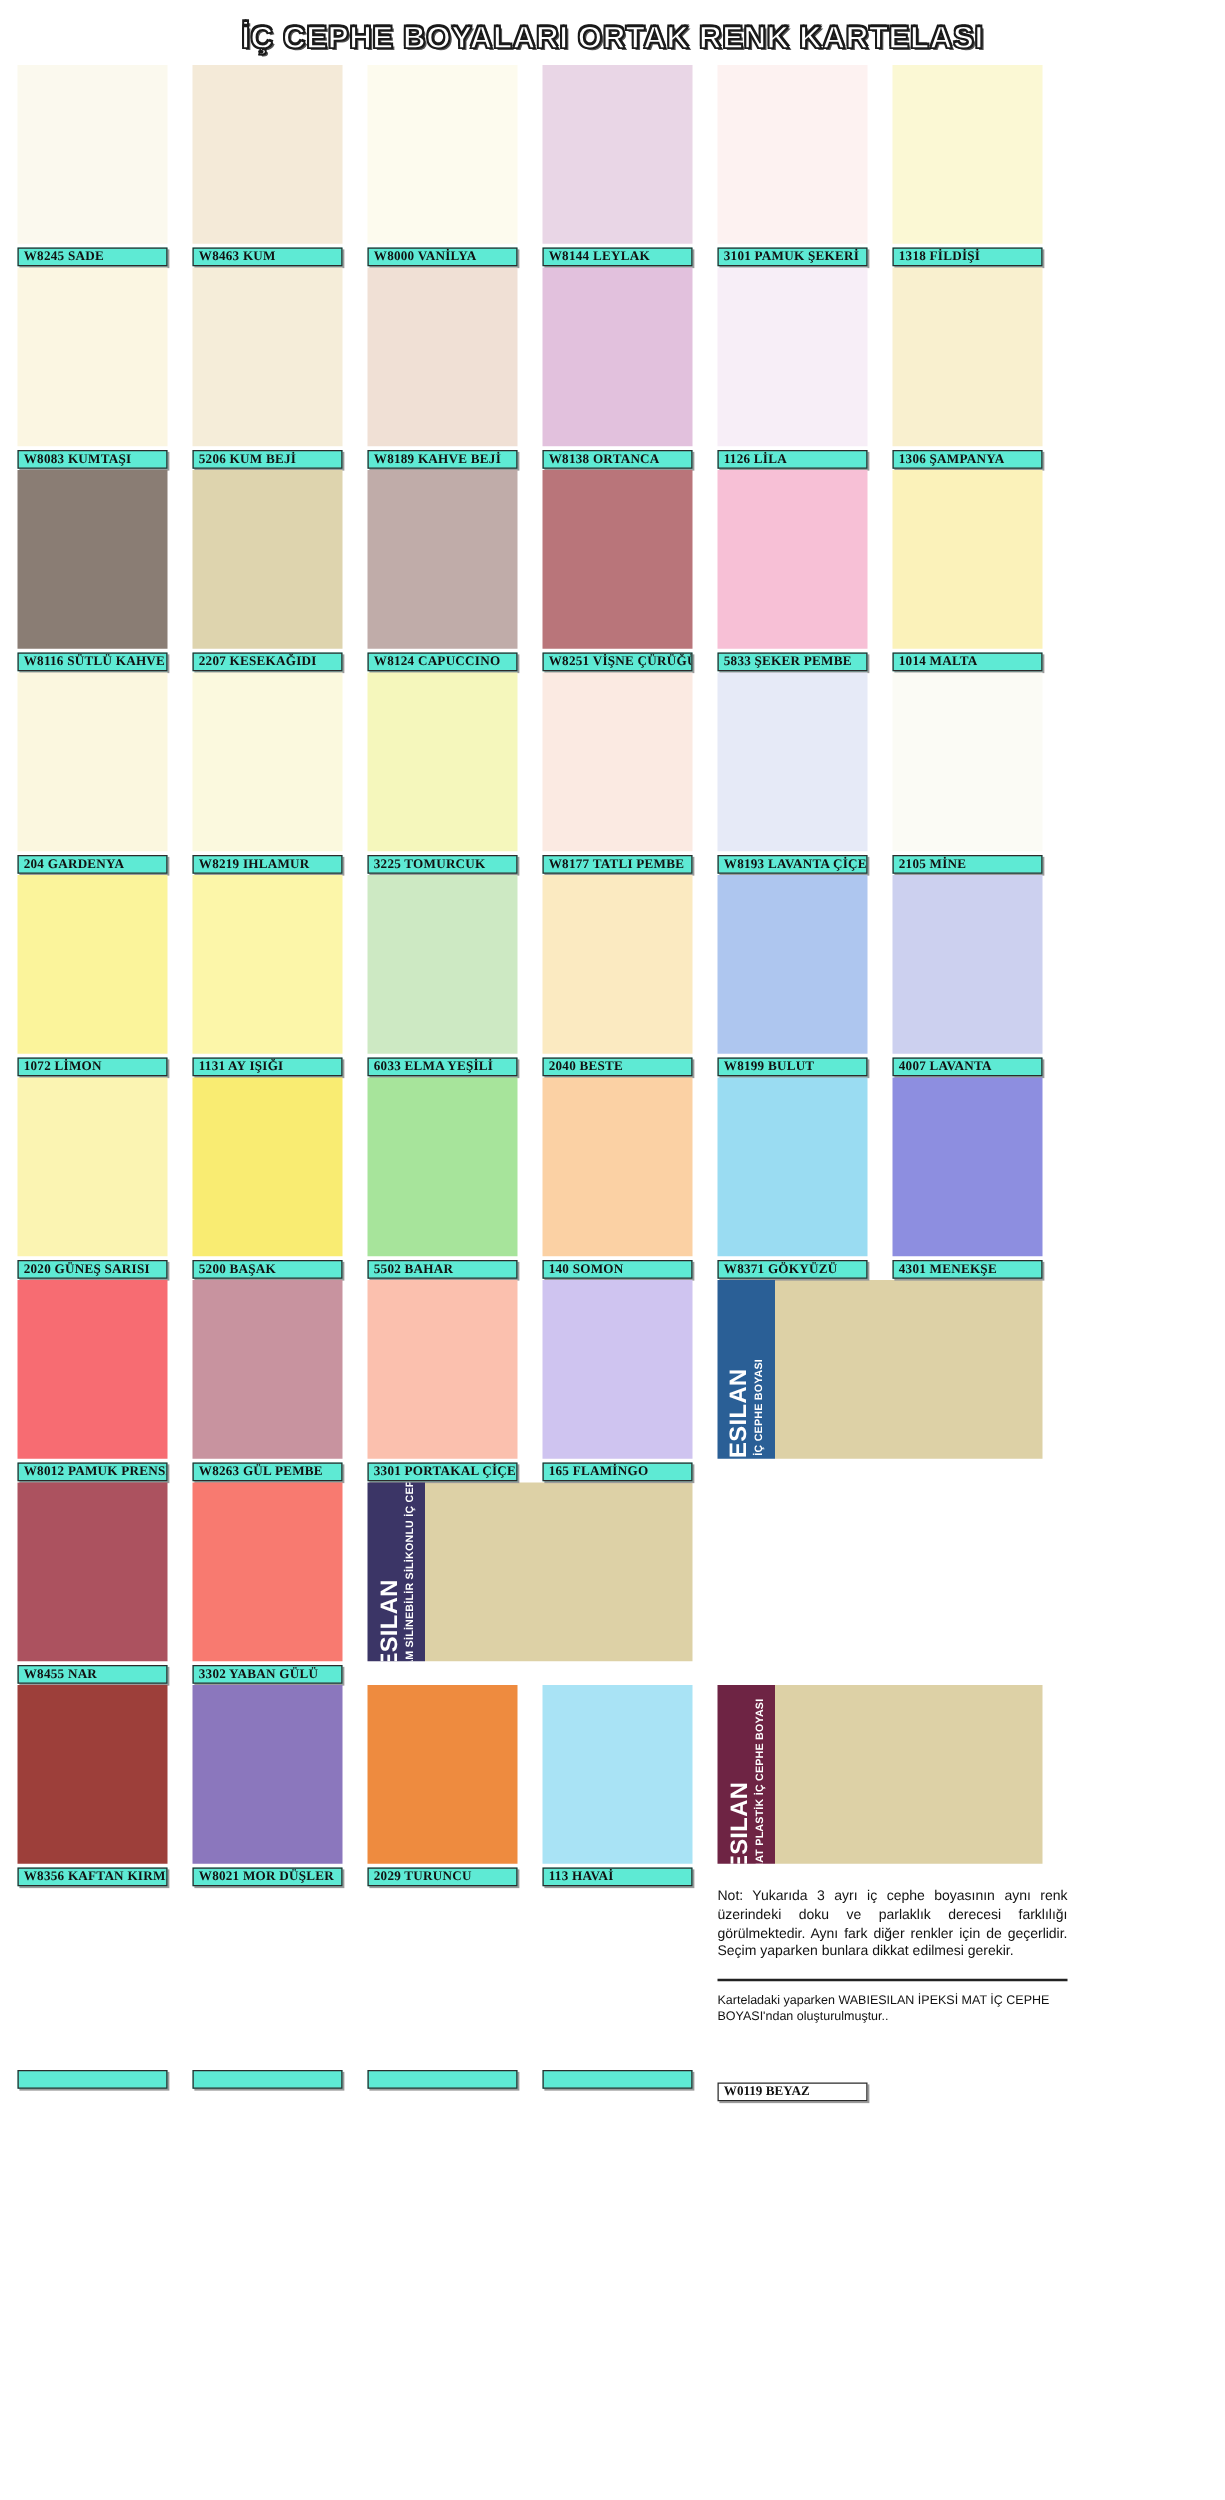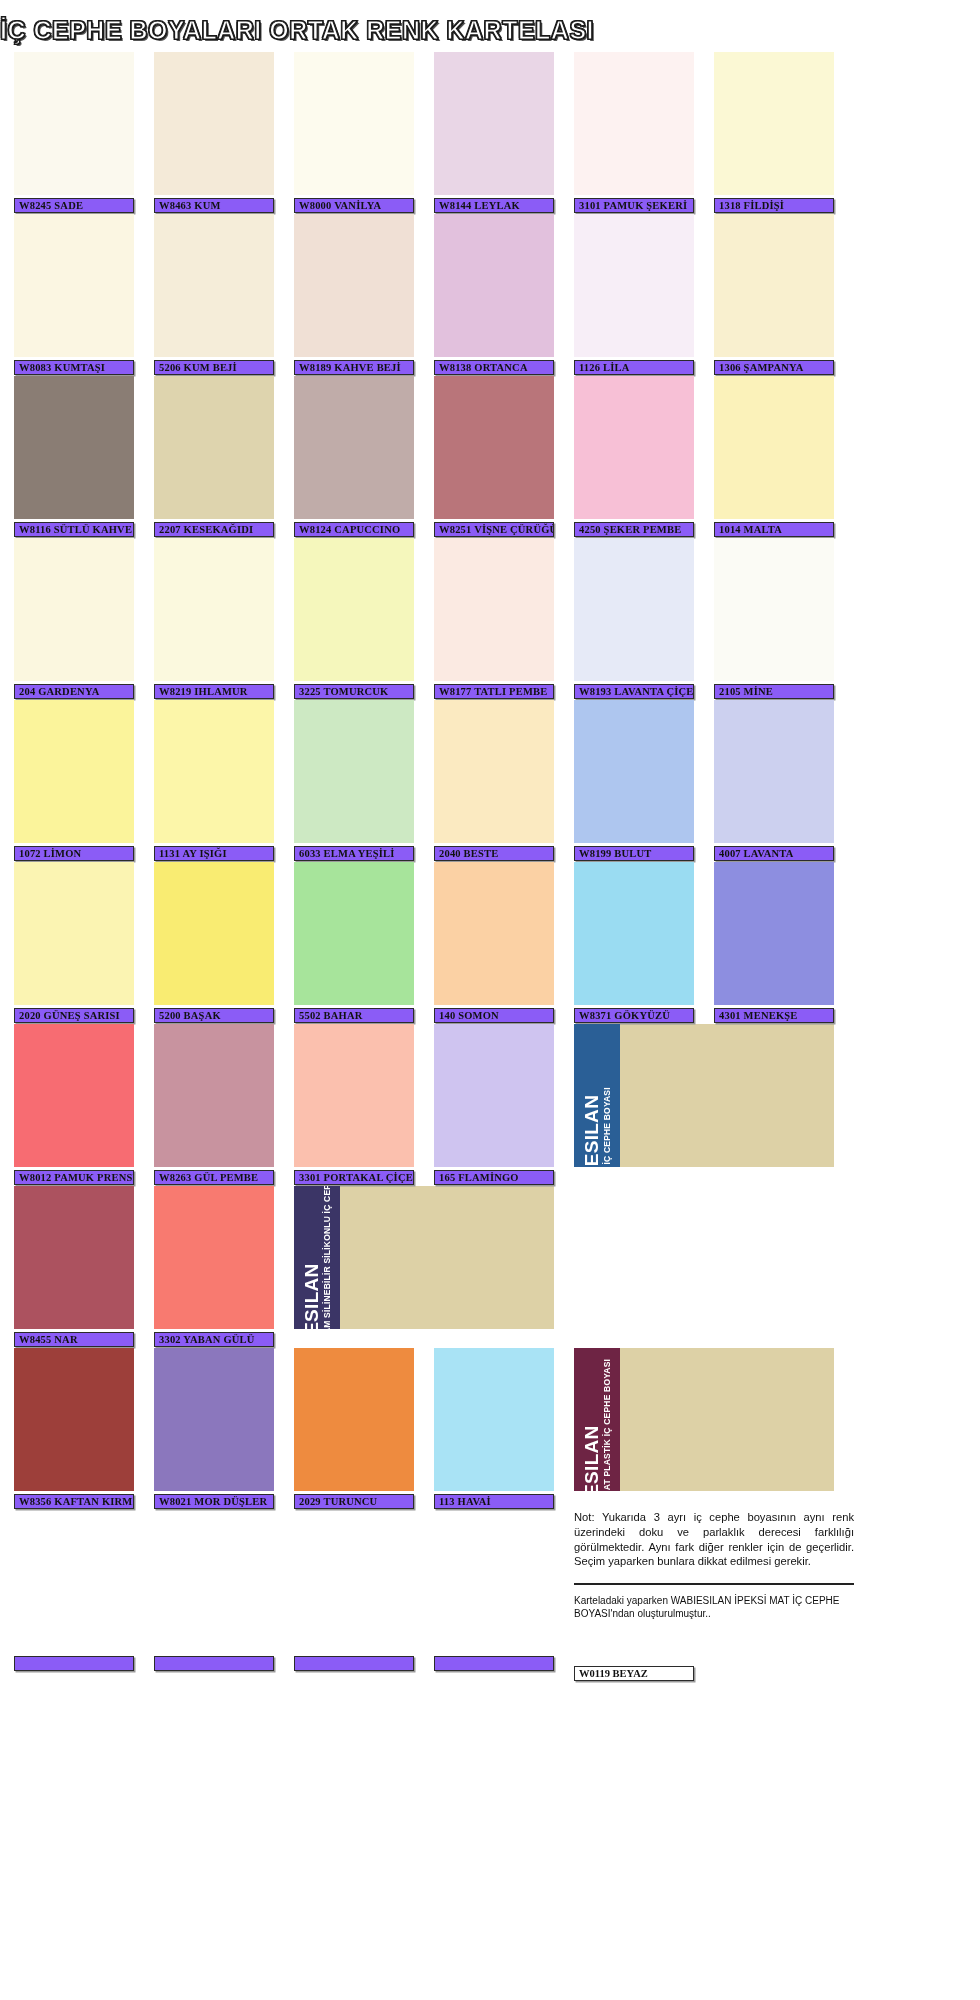--- a/index.html
+++ b/index.html
@@ -11,21 +11,21 @@
     font-family: "Liberation Serif", serif;
     position: relative;
     overflow: hidden;
   }
 
   
   .title-bar {
     height: 52px;
     display: flex;
     align-items: center;
-    justify-content: flex-start;
+    justify-content: center;
     padding-top: 8px;
   }
   .title-text {
     font-family: "Liberation Sans", sans-serif;
     font-weight: bold;
     font-size: 25px;
     letter-spacing: 0.5px;
     color: #ffffff;
     -webkit-text-stroke: 1.2px #1a1a1a;
     text-shadow:
@@ -55,21 +55,21 @@
   .cell:last-child { margin-right: 0; }
 
   .swatch {
     width: 120px;
     height: 143px;
     display: block;
   }
 
   .label {
     border: 1.3px solid #2b2b2b;
-    background: #8b5cf6;
+    background: #5eead4;
     height: 15px;
     margin-top: 3px;
     display: flex;
     align-items: center;
     padding-left: 4px;
     font-size: 10.5px;
     font-weight: bold;
     font-family: "Liberation Serif", serif;
     color: #111111;
     letter-spacing: 0.2px;
@@ -237,21 +237,21 @@
     <div class="cell">
         <div class="swatch" style="background-color: rgb(192, 172, 169);"></div>
         <div class="label">W8124 CAPUCCINO</div>
       </div>
     <div class="cell">
         <div class="swatch" style="background-color: rgb(185, 117, 122);"></div>
         <div class="label">W8251 VİŞNE ÇÜRÜĞÜ</div>
       </div>
     <div class="cell">
         <div class="swatch" style="background-color: rgb(247, 192, 214);"></div>
-        <div class="label">4250 ŞEKER PEMBE</div>
+        <div class="label">5833 ŞEKER PEMBE</div>
       </div>
     <div class="cell">
         <div class="swatch" style="background-color: rgb(251, 242, 186);"></div>
         <div class="label">1014 MALTA</div>
       </div>
   </div>
 
   <div class="row">
     <div class="cell">
         <div class="swatch" style="background-color: rgb(251, 247, 223);"></div>

